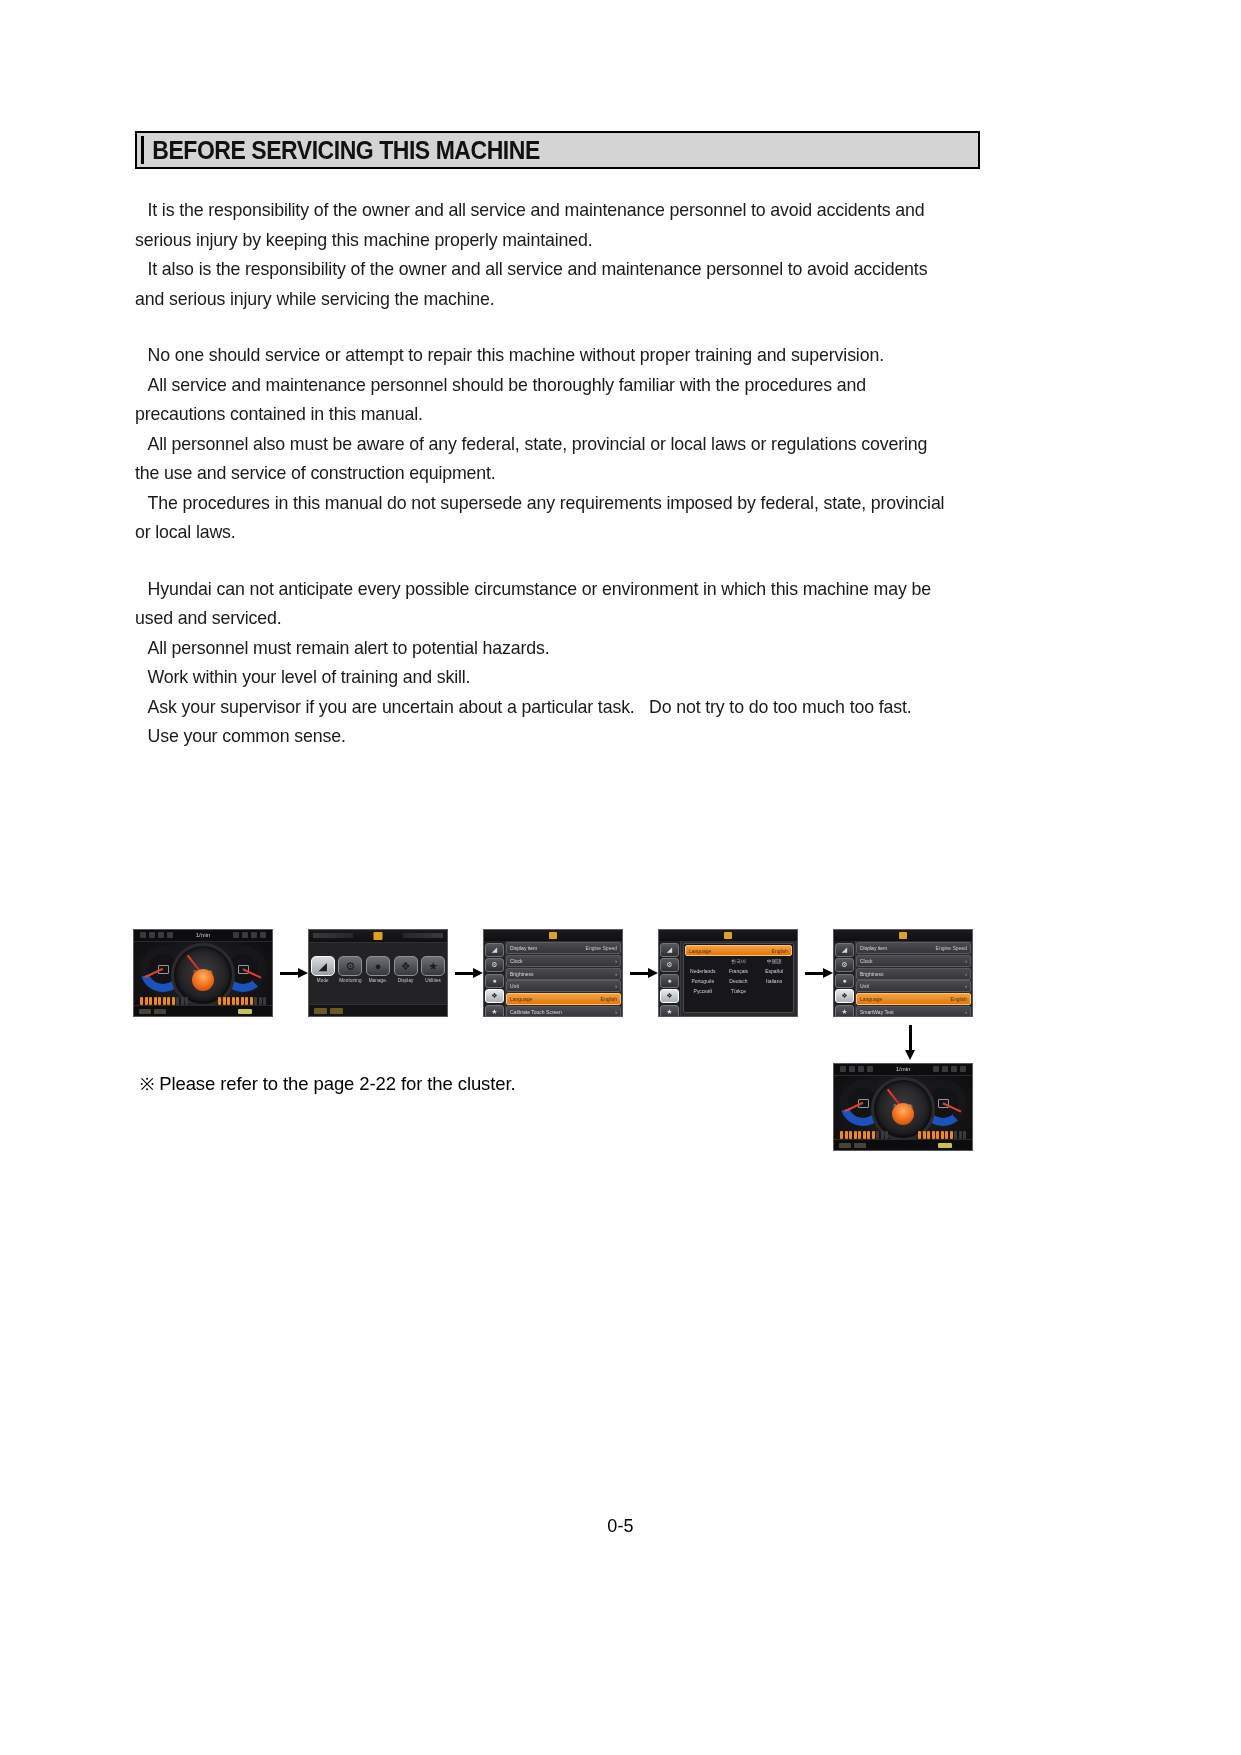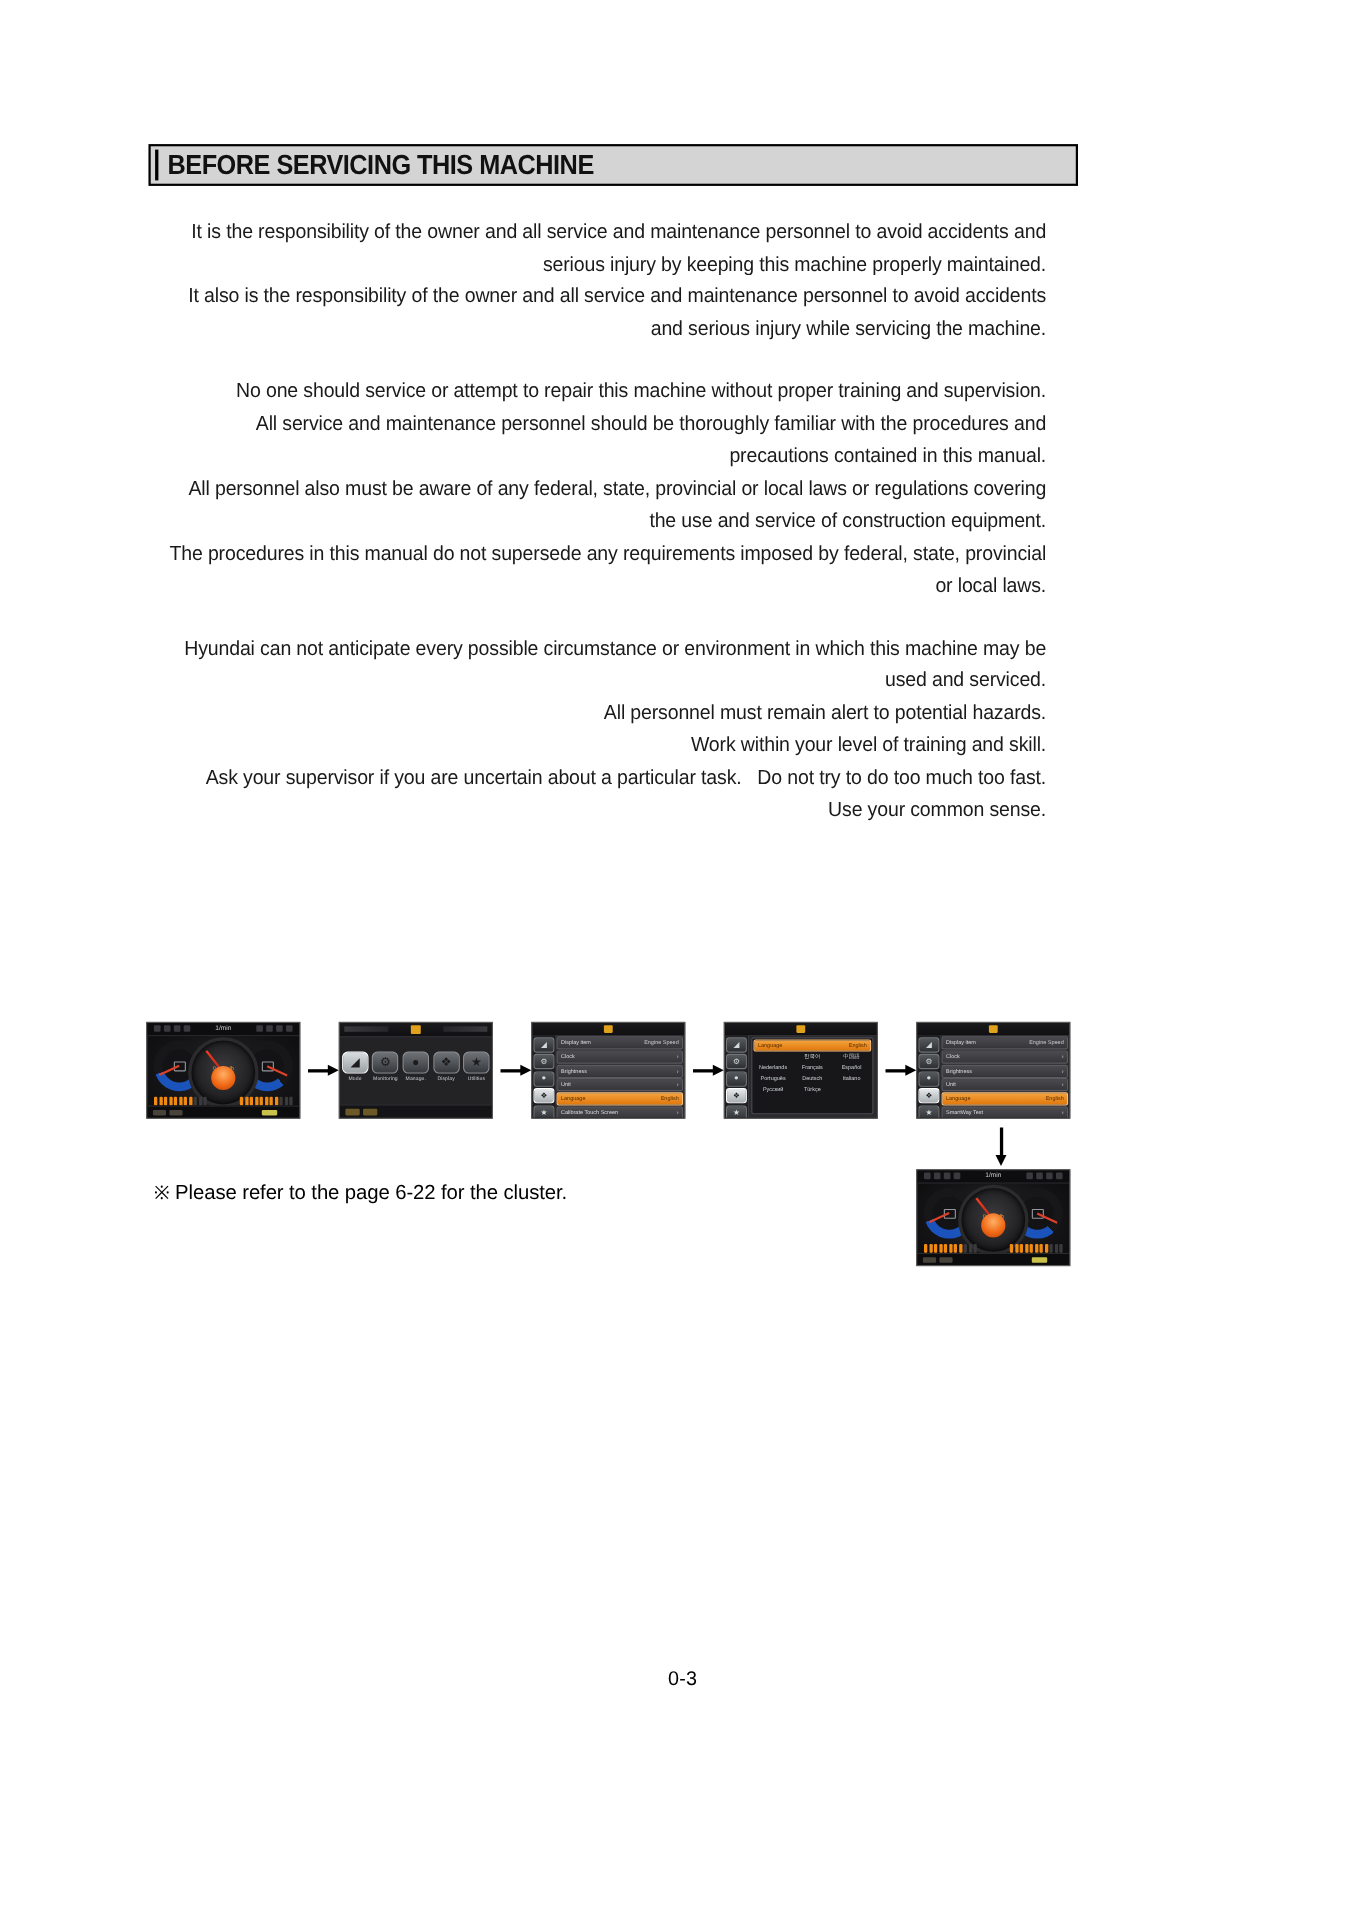--- a/index.html
+++ b/index.html
@@ -40,21 +40,20 @@
     transform-origin:left center;
     padding-left:9px;
     white-space:nowrap;
     color:#111;
   }
   
   .body-text{
     position:absolute;
     left:135px;top:195px;
     width:850px;
-    text-align:right;
   }
   .para{
     font-size:18.5px;
     line-height:29.5px;
     letter-spacing:-0.15px;
     transform:scaleX(0.96);
     transform-origin:left top;
     color:#1a1a1a;
     white-space:pre-wrap;
   }
@@ -706,18 +705,18 @@
       <div class="botstrip">
         <span class="tiny" style="left:5px;width:12px;"></span>
         <span class="tiny" style="left:20px;width:12px;"></span>
         <span class="tiny" style="right:20px;width:14px;background:#c9c14a;"></span>
       </div>
     </div>
   </div>
 
   <div class="note-line">
     <span class="mark">※</span>
-    <span>Please refer to the page 6-22 for the cluster.</span>
+    <span>Please refer to the page 2-22 for the cluster.</span>
   </div>
 
-  <div class="footer">0-3</div>
+  <div class="footer">0-5</div>
 
 </div>
 
 </body></html>

